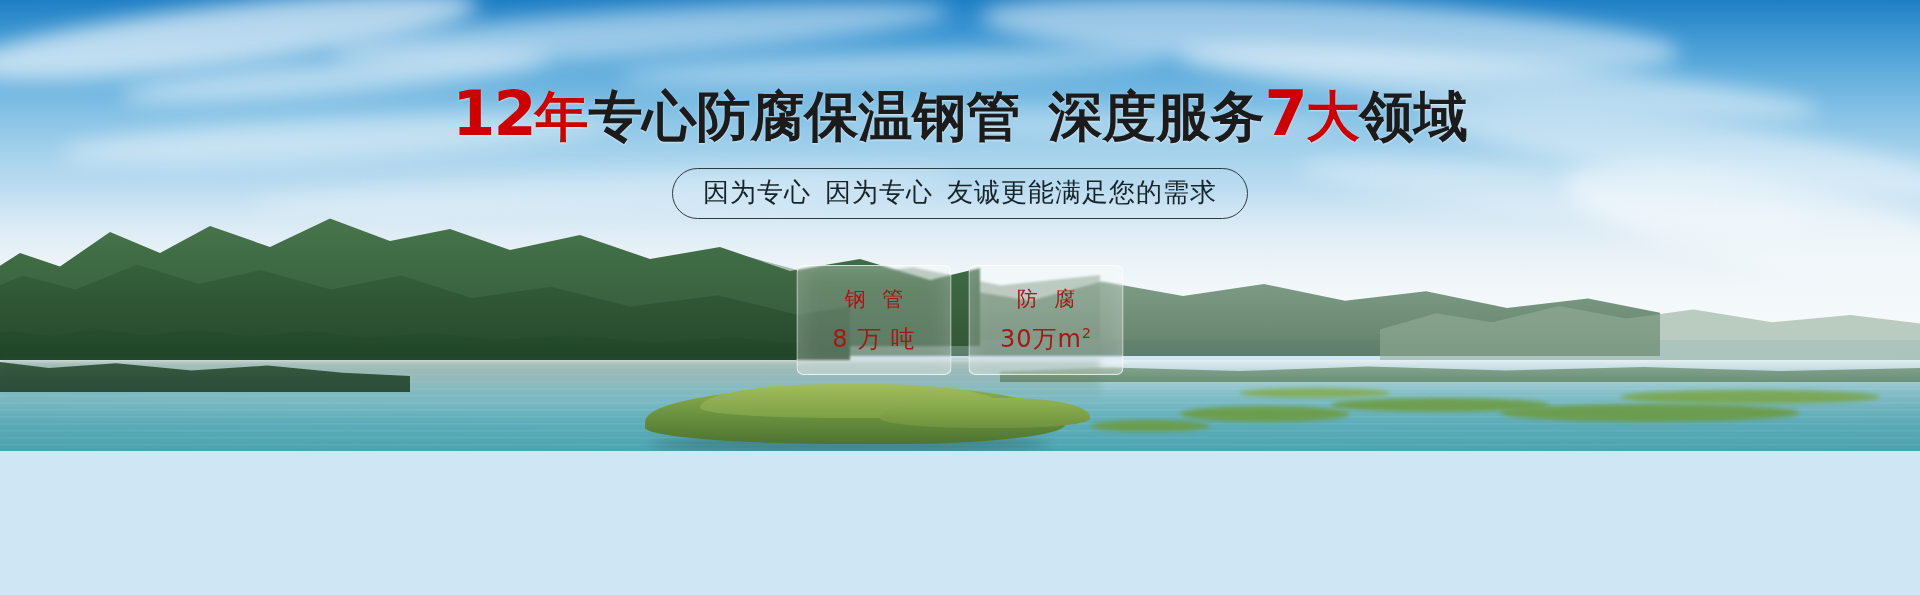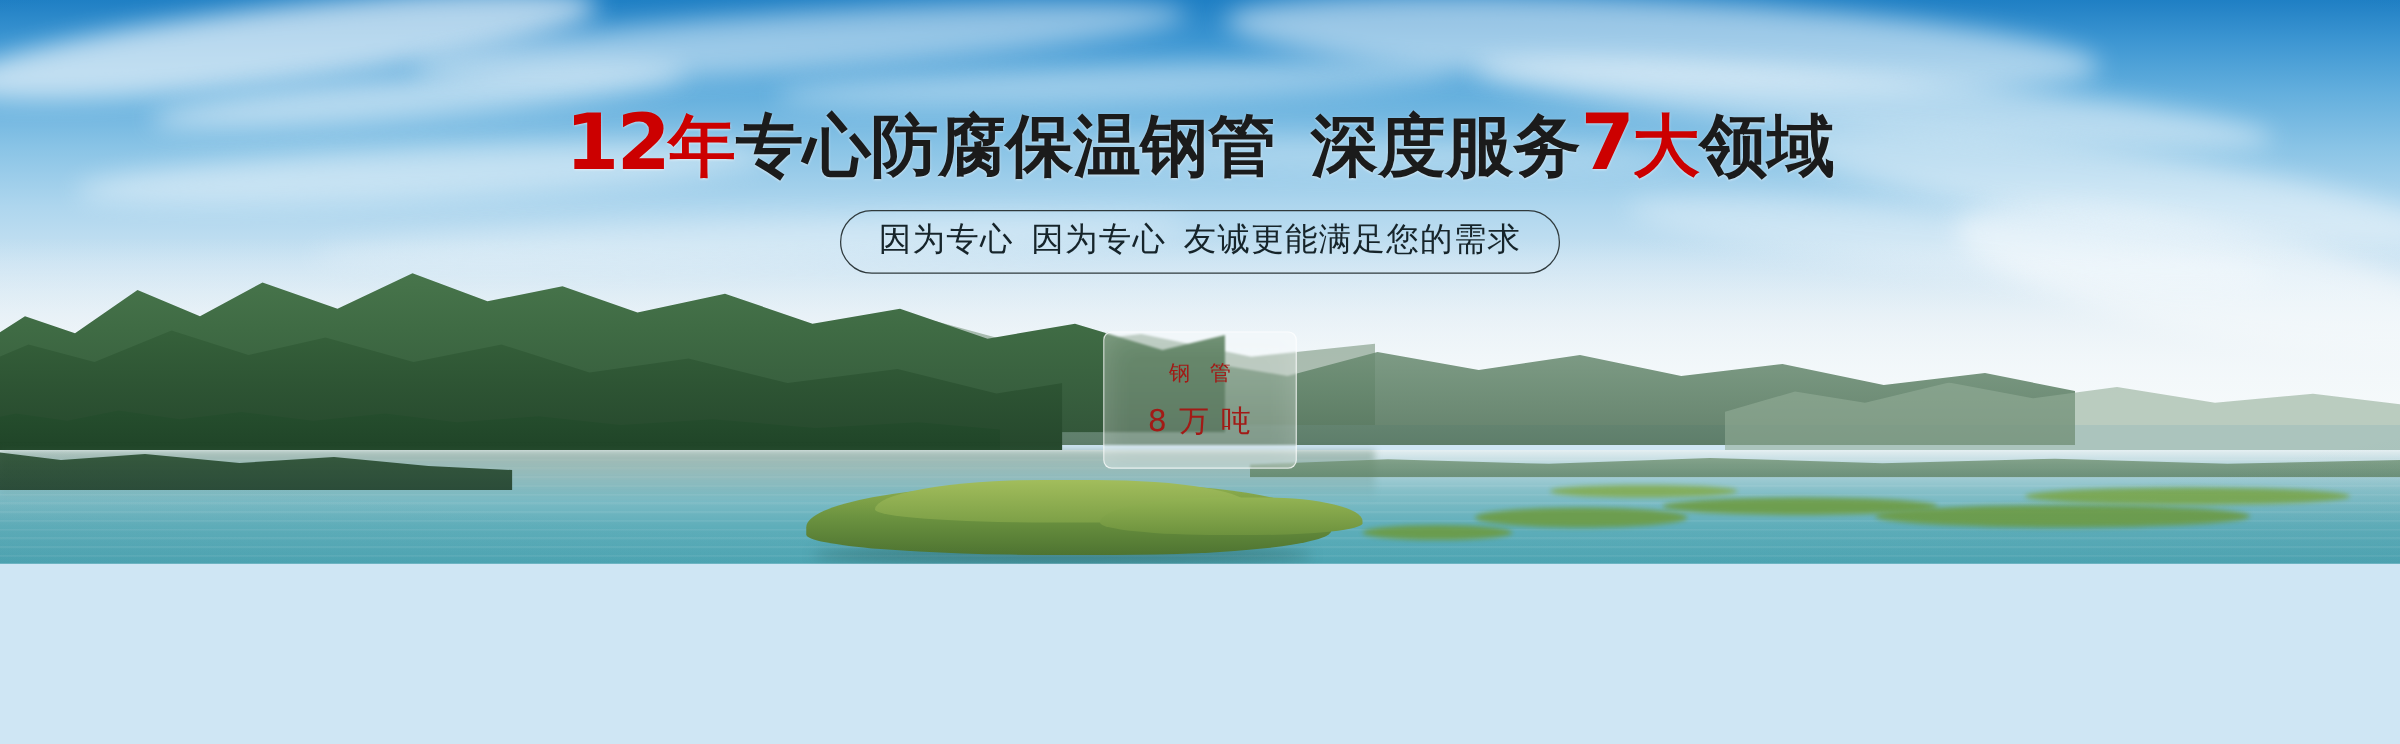--- a/index.html
+++ b/index.html
@@ -258,21 +258,21 @@
     border-radius:7px;
     background:rgba(255,255,255,.22);
     backdrop-filter:blur(1px);
     display:flex;
     flex-direction:column;
     align-items:center;
     justify-content:center;
     box-shadow:inset 0 0 24px rgba(255,255,255,.18);
   }
   .card .label {
-    font-size:17px;
+    font-size:21px;
     color:#a21a16;
     letter-spacing:5px;
     text-indent:5px;
     line-height:1;
     margin-bottom:17px;
     font-weight:500;
   }
   .card .value {
     font-size:24px;
     color:#a21a16;
@@ -353,17 +353,21 @@
       <span>因为专心</span><span class="sp"></span><span>因为专心</span><span class="sp"></span><span>友诚更能满足您的需求</span>
     </div>
 
     <div class="cards">
 
       <div class="card">
         <div class="label">钢 管</div>
         <div class="value"><span>8 万 吨</span></div>
       </div>
 
+      <div class="card">
+        <div class="label">防 腐</div>
+        <div class="value"><span>30万m</span><sup>2</sup></div>
+      </div>
 
 
     </div>
   </div>
 </div>
 
 </body></html>

